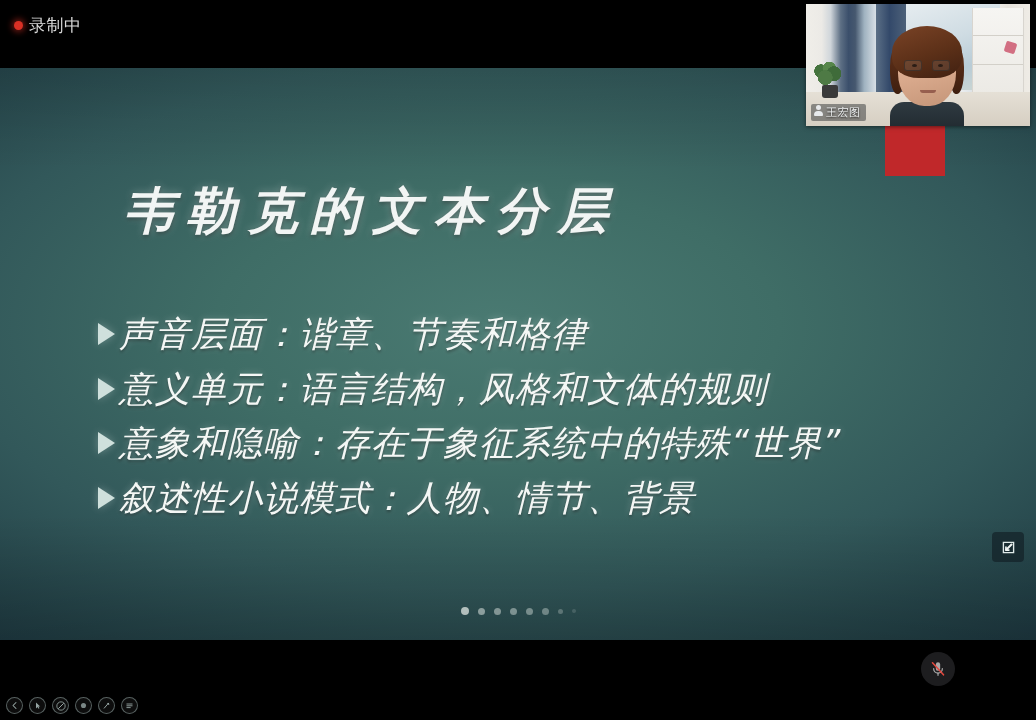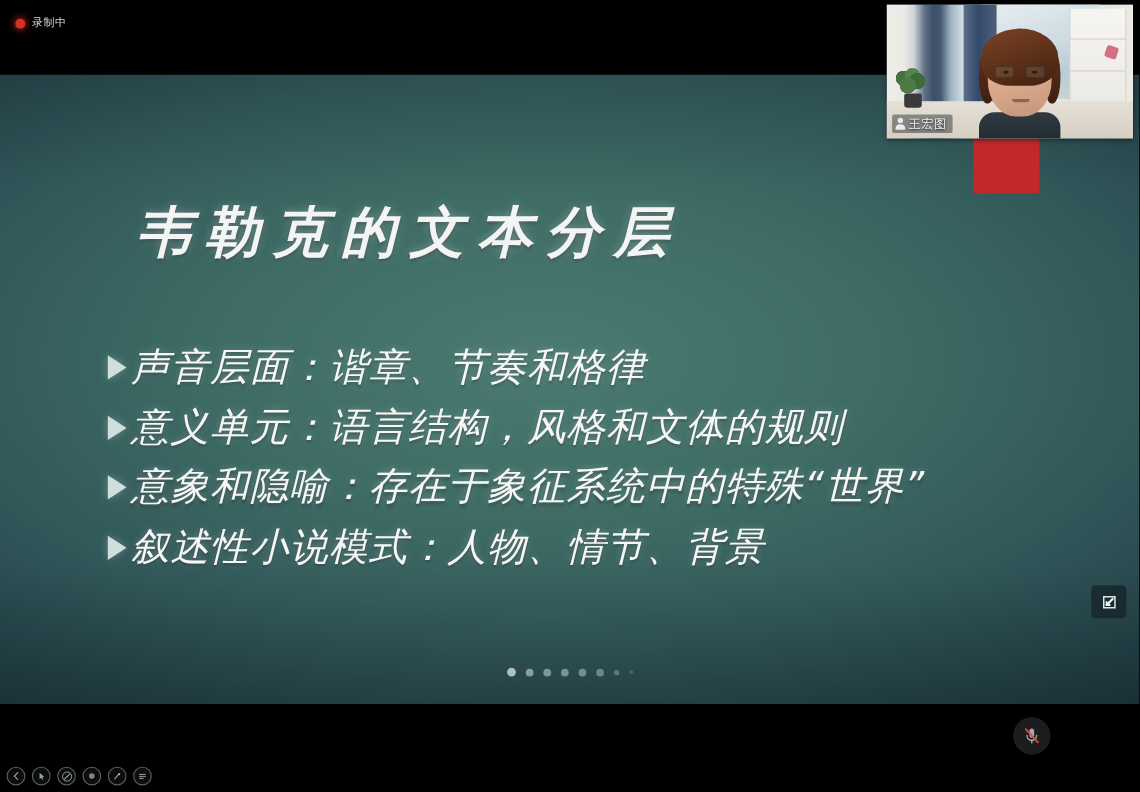--- a/index.html
+++ b/index.html
@@ -21,21 +21,21 @@
     position:absolute; left:14px; top:14px;
     display:flex; align-items:center; gap:6px;
     z-index:40;
   }
   .rec-dot {
     width:9px; height:9px; border-radius:50%;
     background:#d93025;
     box-shadow:0 0 6px 2px rgba(217,48,37,.55);
   }
   .rec-text {
-    color:#d9d9d9; font-size:10px; letter-spacing:.5px;
+    color:#d9d9d9; font-size:17px; letter-spacing:.5px;
     text-shadow:0 0 3px rgba(0,0,0,.9);
   }
 
   
   .slide {
     position:absolute; left:0; top:68px;
     width:1036px; height:572px;
     background:
       radial-gradient(ellipse 85% 75% at 48% 45%, #4a7a72 0%, #3f6d66 32%, #32585a 62%, #244349 85%, #1c3640 100%);
     overflow:hidden;
@@ -228,21 +228,21 @@
     background:rgba(120,60,50,.65);
   }
   .vt-body{
     position:absolute; left:84px; top:98px;
     width:74px; height:26px;
     border-radius:14px 14px 0 0;
     background:linear-gradient(#2f3a41,#222b31);
   }
   .vt-namebar {
     position:absolute; left:5px; bottom:5px;
-    display:flex; align-items:center; gap:3px;
+    display:flex; align-items:flex-start; gap:3px;
     padding:1px 5px 1px 3px;
     background:rgba(25,30,34,.44);
     border-radius:2px;
   }
   .vt-name {
     color:#f0f2f3; font-size:11px;
     font-family:"DejaVu Sans", sans-serif;
     text-shadow:0 1px 2px rgba(0,0,0,.85);
     letter-spacing:.5px;
   }

